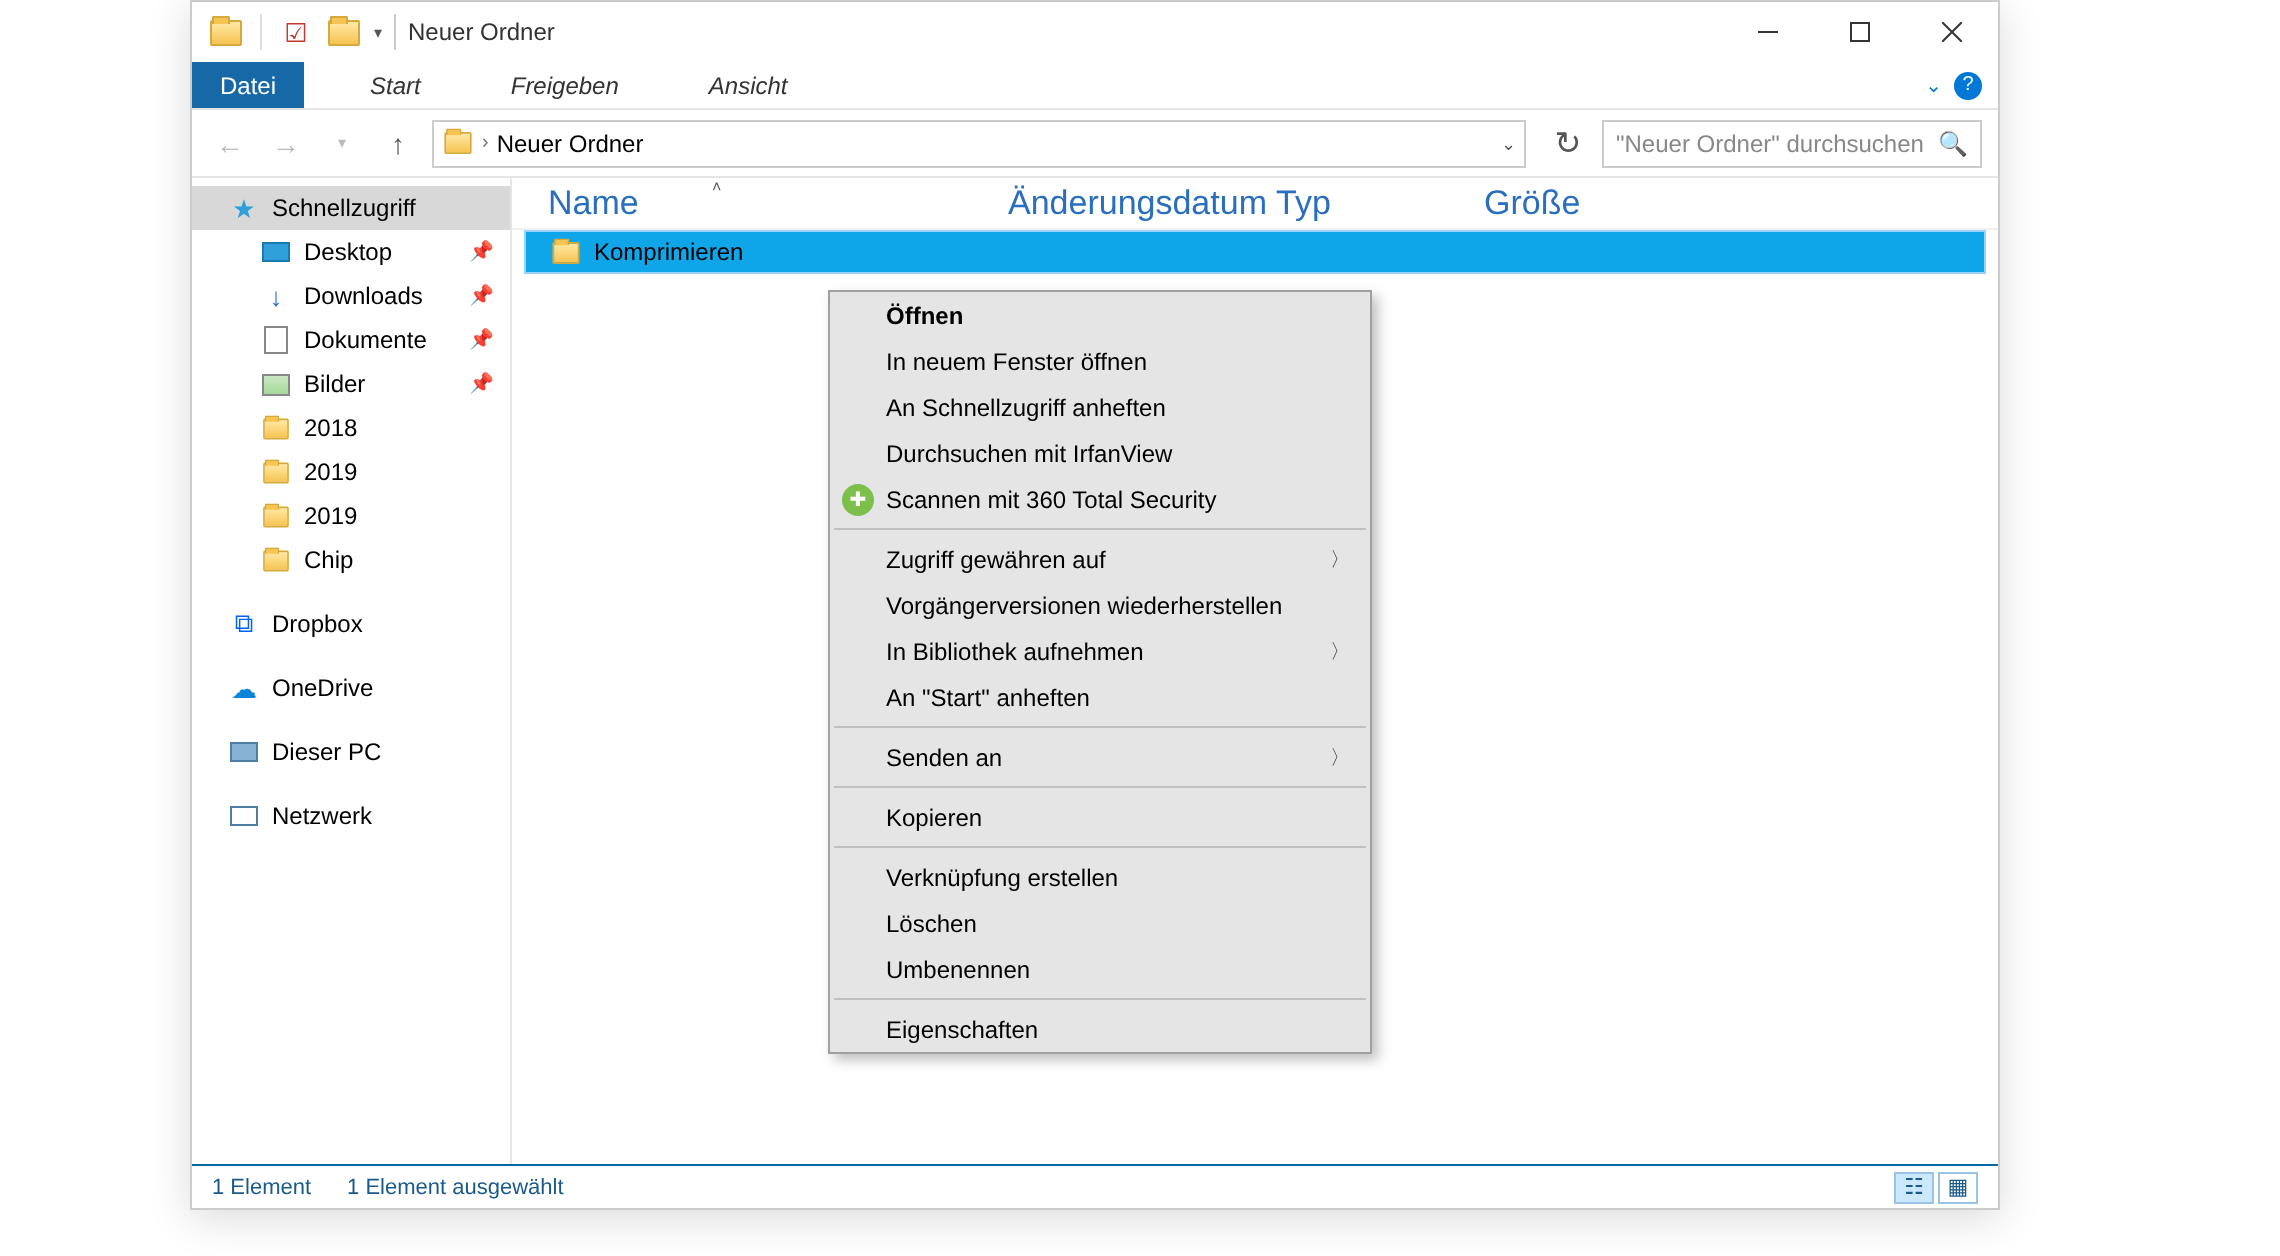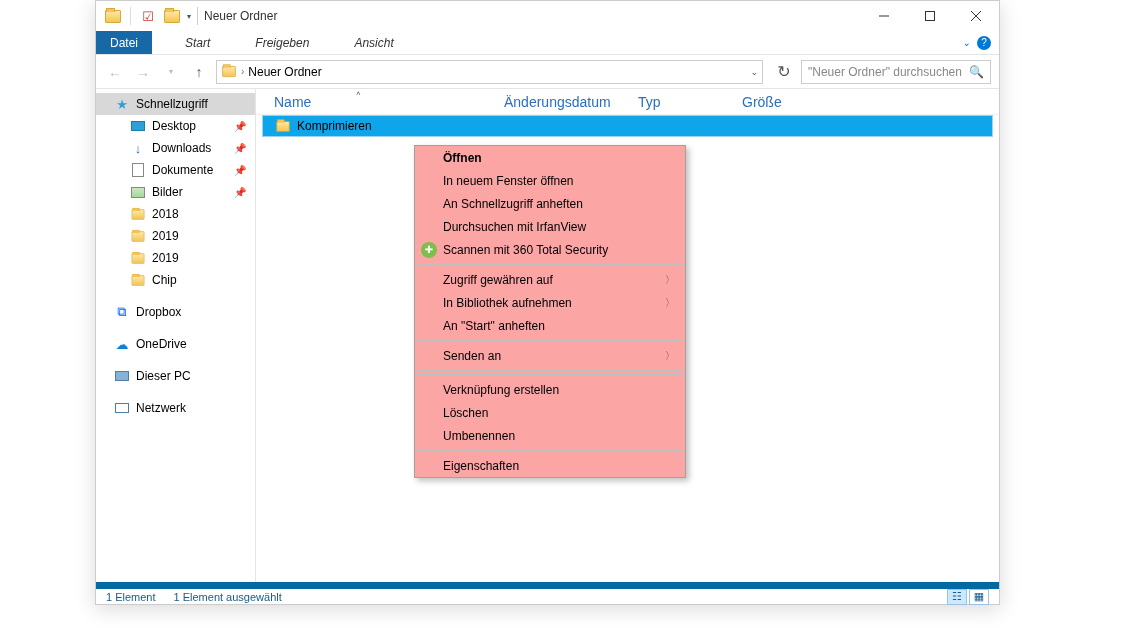--- a/index.html
+++ b/index.html
@@ -52,36 +52,36 @@
   .ico-desktop{ width:14px; height:10px; background:#2e9fd8; border:1px solid #1a7bb0;}
   .ico-down{ color:#2a6fbf; font-weight:bold;}
   .ico-doc{ width:12px; height:14px; border:1px solid #888; background:#fff; position:relative;}
   .ico-pic{ width:14px; height:11px; border:1px solid #888; background:linear-gradient(#c9e7c2,#a6d99a);}
   .ico-dropbox{ color:#0061ff;}
   .ico-onedrive{ color:#0a84d9;}
   .ico-pc{ width:14px; height:10px; background:#88b2d4; border:1px solid #4d7ea8;}
   .ico-net{ width:14px; height:10px; background:#fff; border:1px solid #4d7ea8;}
   
   .content { flex:1; position:relative;}
-  .cols { height:26px; display:flex; align-items:center; font-size:14px; color:#2a6fbf; border-bottom:1px solid #f0f0f0;}
+  .cols { height:26px; display:flex; align-items:center; font-size:17px; color:#2a6fbf; border-bottom:1px solid #f0f0f0;}
   .col { padding:0 8px; border-right:1px solid transparent;}
   .col.name{ width:240px; padding-left:18px;}
   .col.date{ width:134px;}
   .col.type{ width:104px;}
   .col.size{ width:80px;}
   .sort-caret{ position:absolute; left:100px; top:0; font-size:8px; color:#555;}
   .row { height:22px; display:flex; align-items:center; font-size:12px; background:#0ea5e9; border:1px solid #99d1ff; margin:0 6px 0 6px;}
   .row .cell-name{ width:235px; padding-left:12px; display:flex; align-items:center; gap:6px;}
   
-  .status { position:absolute; left:0; right:0; bottom:0; height:22px; border-top:7px solid #0369a1; display:flex; align-items:center; font-size:11px; color:#1a5a8a; padding:4px 10px; gap:18px;}
+  .status { position:absolute; left:0; right:0; bottom:0; height:22px; border-top:1px solid #0369a1; display:flex; align-items:center; font-size:11px; color:#1a5a8a; padding:4px 10px; gap:18px;}
   .status .views{ margin-left:auto; display:flex; gap:2px;}
   .view-btn{ width:20px; height:16px; border:1px solid #9ac3e6; display:flex; align-items:center; justify-content:center;}
   .view-btn.active{ background:#cce8ff;}
   
-  .ctx { position:absolute; left:414px; top:145px; width:272px; background:#fca5a5; border:1px solid #a0a0a0; box-shadow:3px 3px 6px rgba(0,0,0,0.25); font-size:12px;}
+  .ctx { position:absolute; left:414px; top:145px; width:272px; background:#e5e5e5; border:1px solid #a0a0a0; box-shadow:3px 3px 6px rgba(0,0,0,0.25); font-size:12px;}
   .ctx-item{ height:23px; display:flex; align-items:center; padding:0 28px; position:relative;}
   .ctx-item.bold{ font-weight:600;}
   .ctx-sep{ height:1px; background:#c0c0c0; margin:3px 2px;}
   .ctx-arrow{ position:absolute; right:10px; font-size:10px; color:#444;}
   .ctx-ico{ position:absolute; left:6px; width:16px; height:16px; border-radius:50%; background:#7cc04b; display:flex; align-items:center; justify-content:center; color:#fff; font-size:10px;}
 </style>
 </head>
 <body>
 
 <div class="window">
@@ -268,30 +268,32 @@
   <div class="ctx-item">Durchsuchen mit IrfanView</div>
   <div class="ctx-item">
     <span class="ctx-ico">✚</span>
     <span>Scannen mit 360 Total Security</span>
   </div>
   <div class="ctx-sep"></div>
   <div class="ctx-item">
     <span>Zugriff gewähren auf</span>
     <span class="ctx-arrow">〉</span>
   </div>
+  <div class="ctx-item">Vorgängerversionen wiederherstellen</div>
   <div class="ctx-item">
     <span>In Bibliothek aufnehmen</span>
     <span class="ctx-arrow">〉</span>
   </div>
   <div class="ctx-item">An "Start" anheften</div>
   <div class="ctx-sep"></div>
   <div class="ctx-item">
     <span>Senden an</span>
     <span class="ctx-arrow">〉</span>
   </div>
   <div class="ctx-sep"></div>
+  <div class="ctx-item">Kopieren</div>
   <div class="ctx-sep"></div>
   <div class="ctx-item">Verknüpfung erstellen</div>
   <div class="ctx-item">Löschen</div>
   <div class="ctx-item">Umbenennen</div>
   <div class="ctx-sep"></div>
   <div class="ctx-item">Eigenschaften</div>
 </div>
 
 </body></html>

